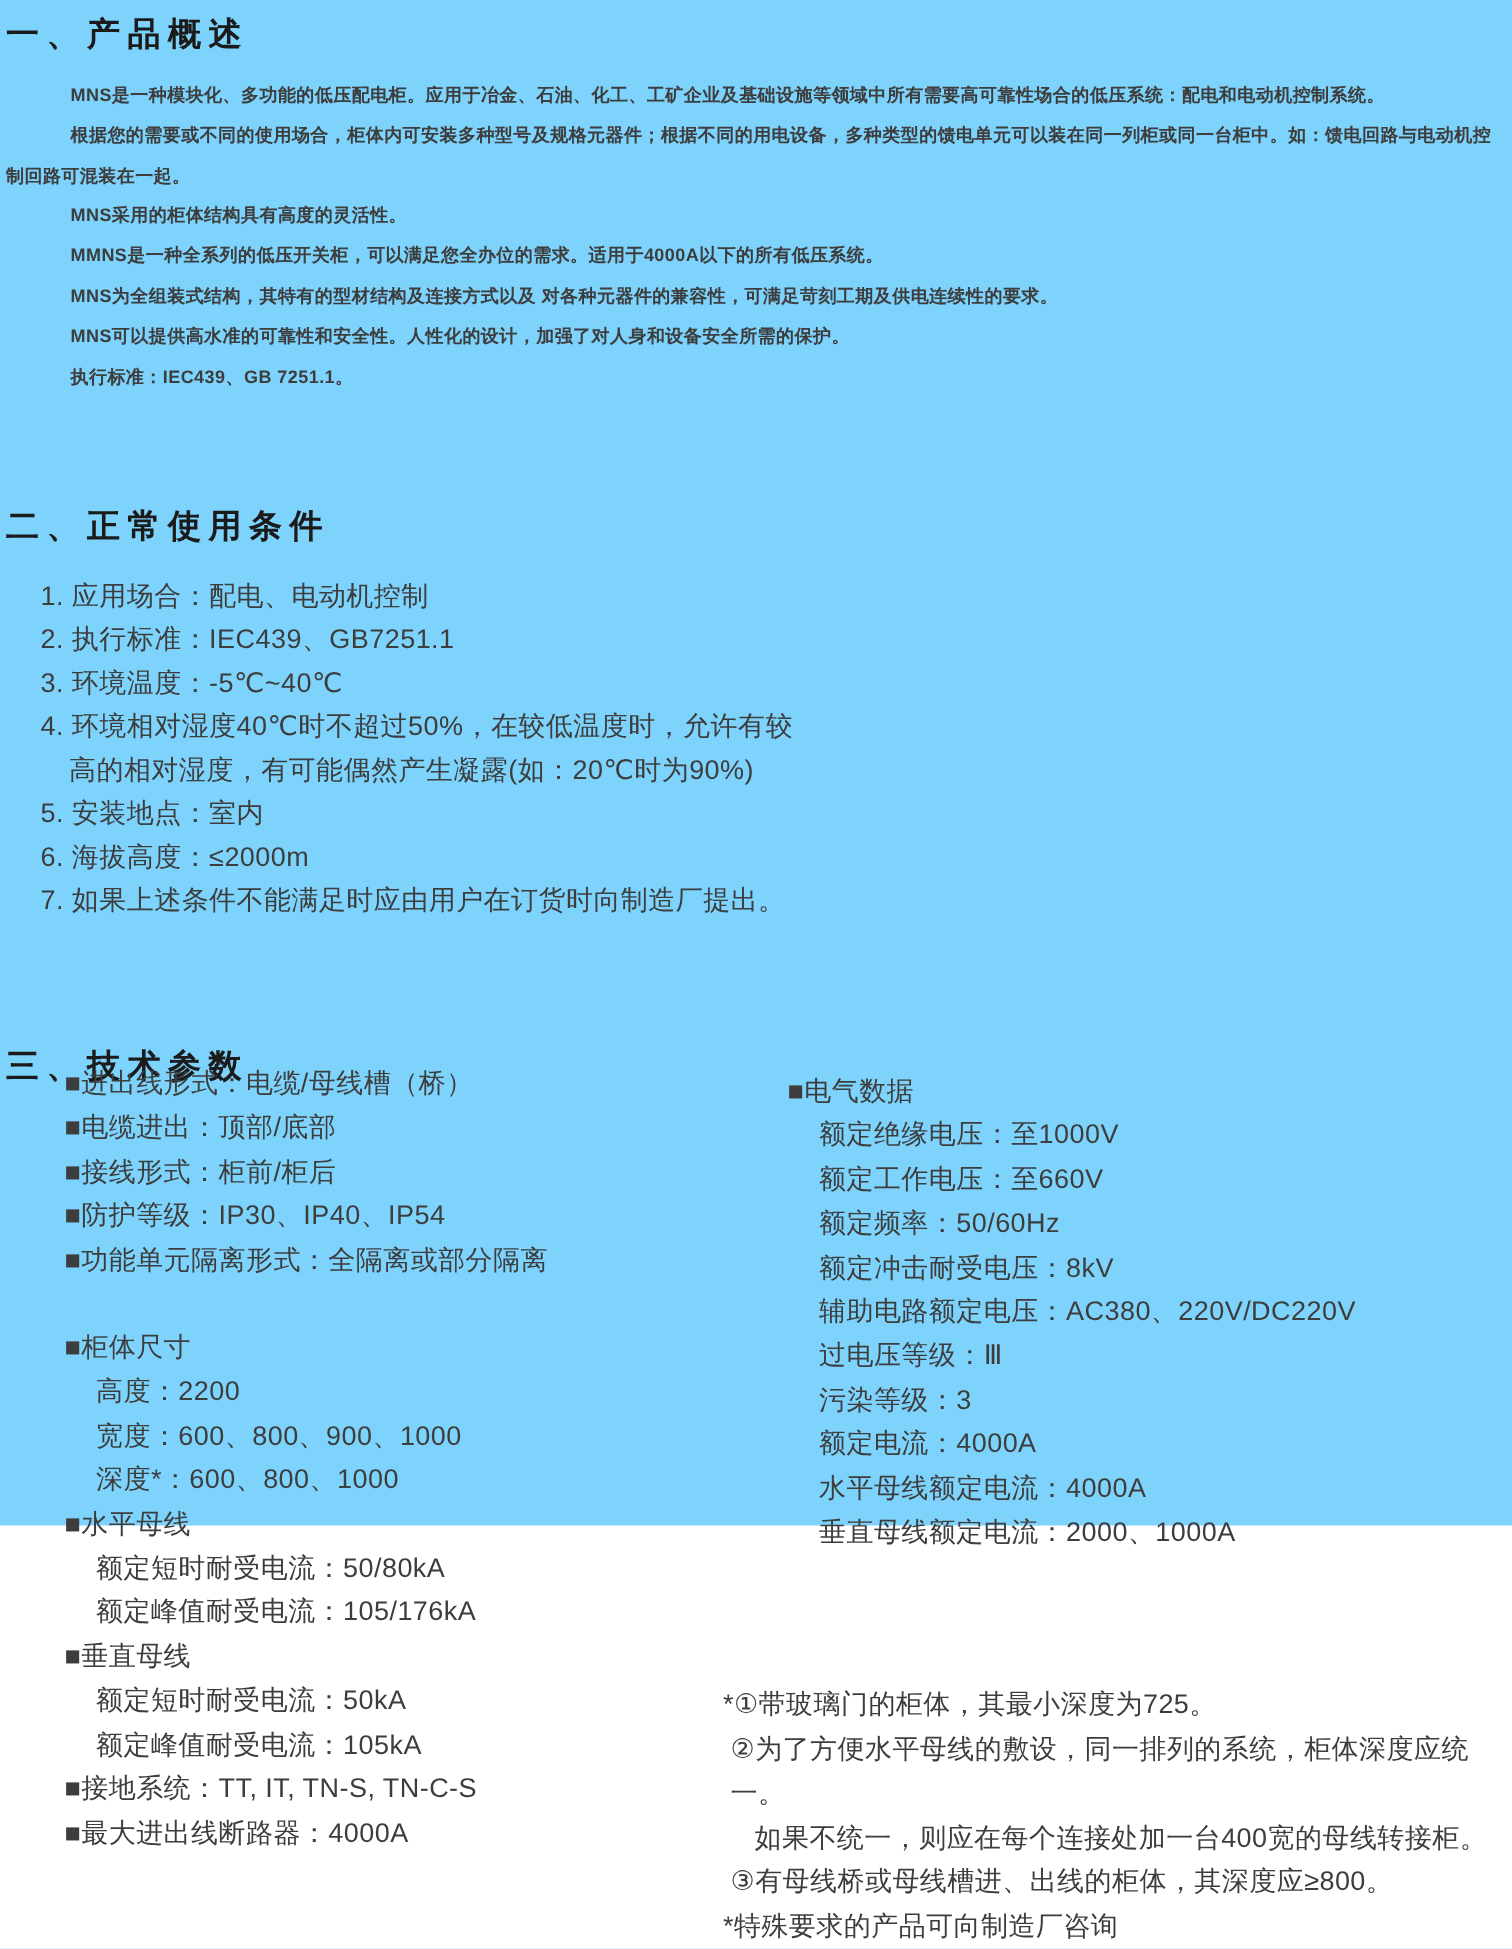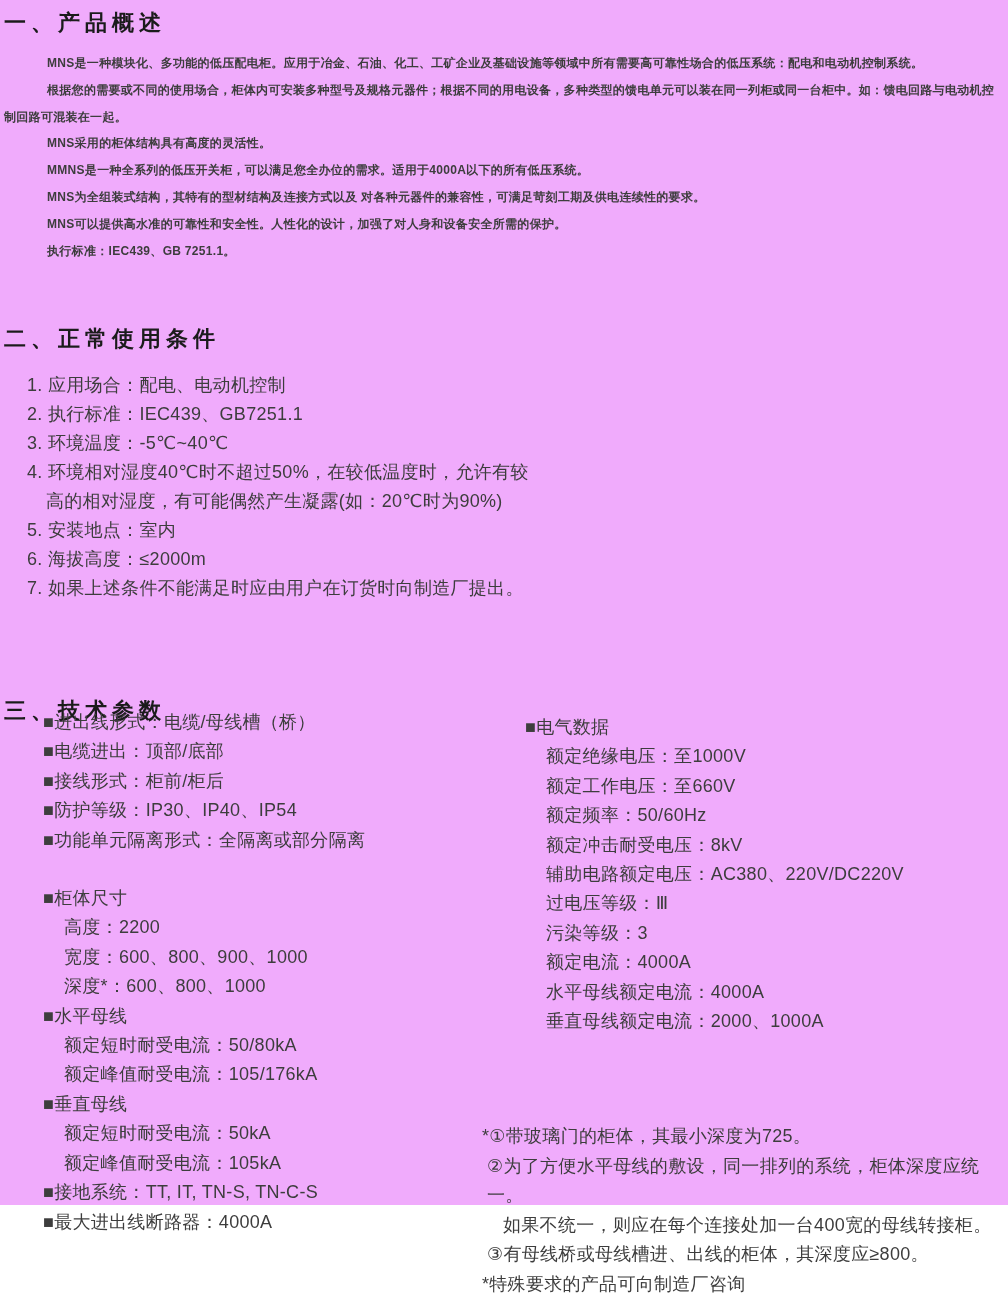--- a/index.html
+++ b/index.html
@@ -4,21 +4,21 @@
 <style>
   * { box-sizing: border-box; margin: 0; padding: 0; }
   html, body { background: #ffffff; }
   body {
     width: 1008px; height: 1299px;
     font-family: "Liberation Sans", "DejaVu Sans", sans-serif;
     color: #3d3d3d;
     position: relative;
     overflow: hidden;
   }
-  .page { position: relative; width: 1008px; height: 1205px; background: #f0abfc; }
+  .page { position: relative; width: 1008px; height: 1017px; background: #7dd3fc; }
 
   h2.sec-heading {
     font-size: 22px;
     font-weight: 700;
     color: #1b1b1b;
     letter-spacing: 5px;
     white-space: nowrap;
   }
 
   
@@ -27,21 +27,21 @@
   .para {
     font-size: 12px;
     line-height: 26.8px;
     letter-spacing: 0.3px;
     text-indent: 43px;
     color: #3d3d3d;
     font-weight: bold;
   }
 
   
-  .sec2 { position: absolute; top: 324px; left: 4px; width: 1002px; }
+  .sec2 { position: absolute; top: 336px; left: 4px; width: 1002px; }
   .sec2 h2 { margin-bottom: 17px; }
   .cond {
     font-size: 18px;
     line-height: 29px;
     letter-spacing: 0.3px;
     padding-left: 23px;
   }
   .cond.cont { padding-left: 42px; }
 
   

